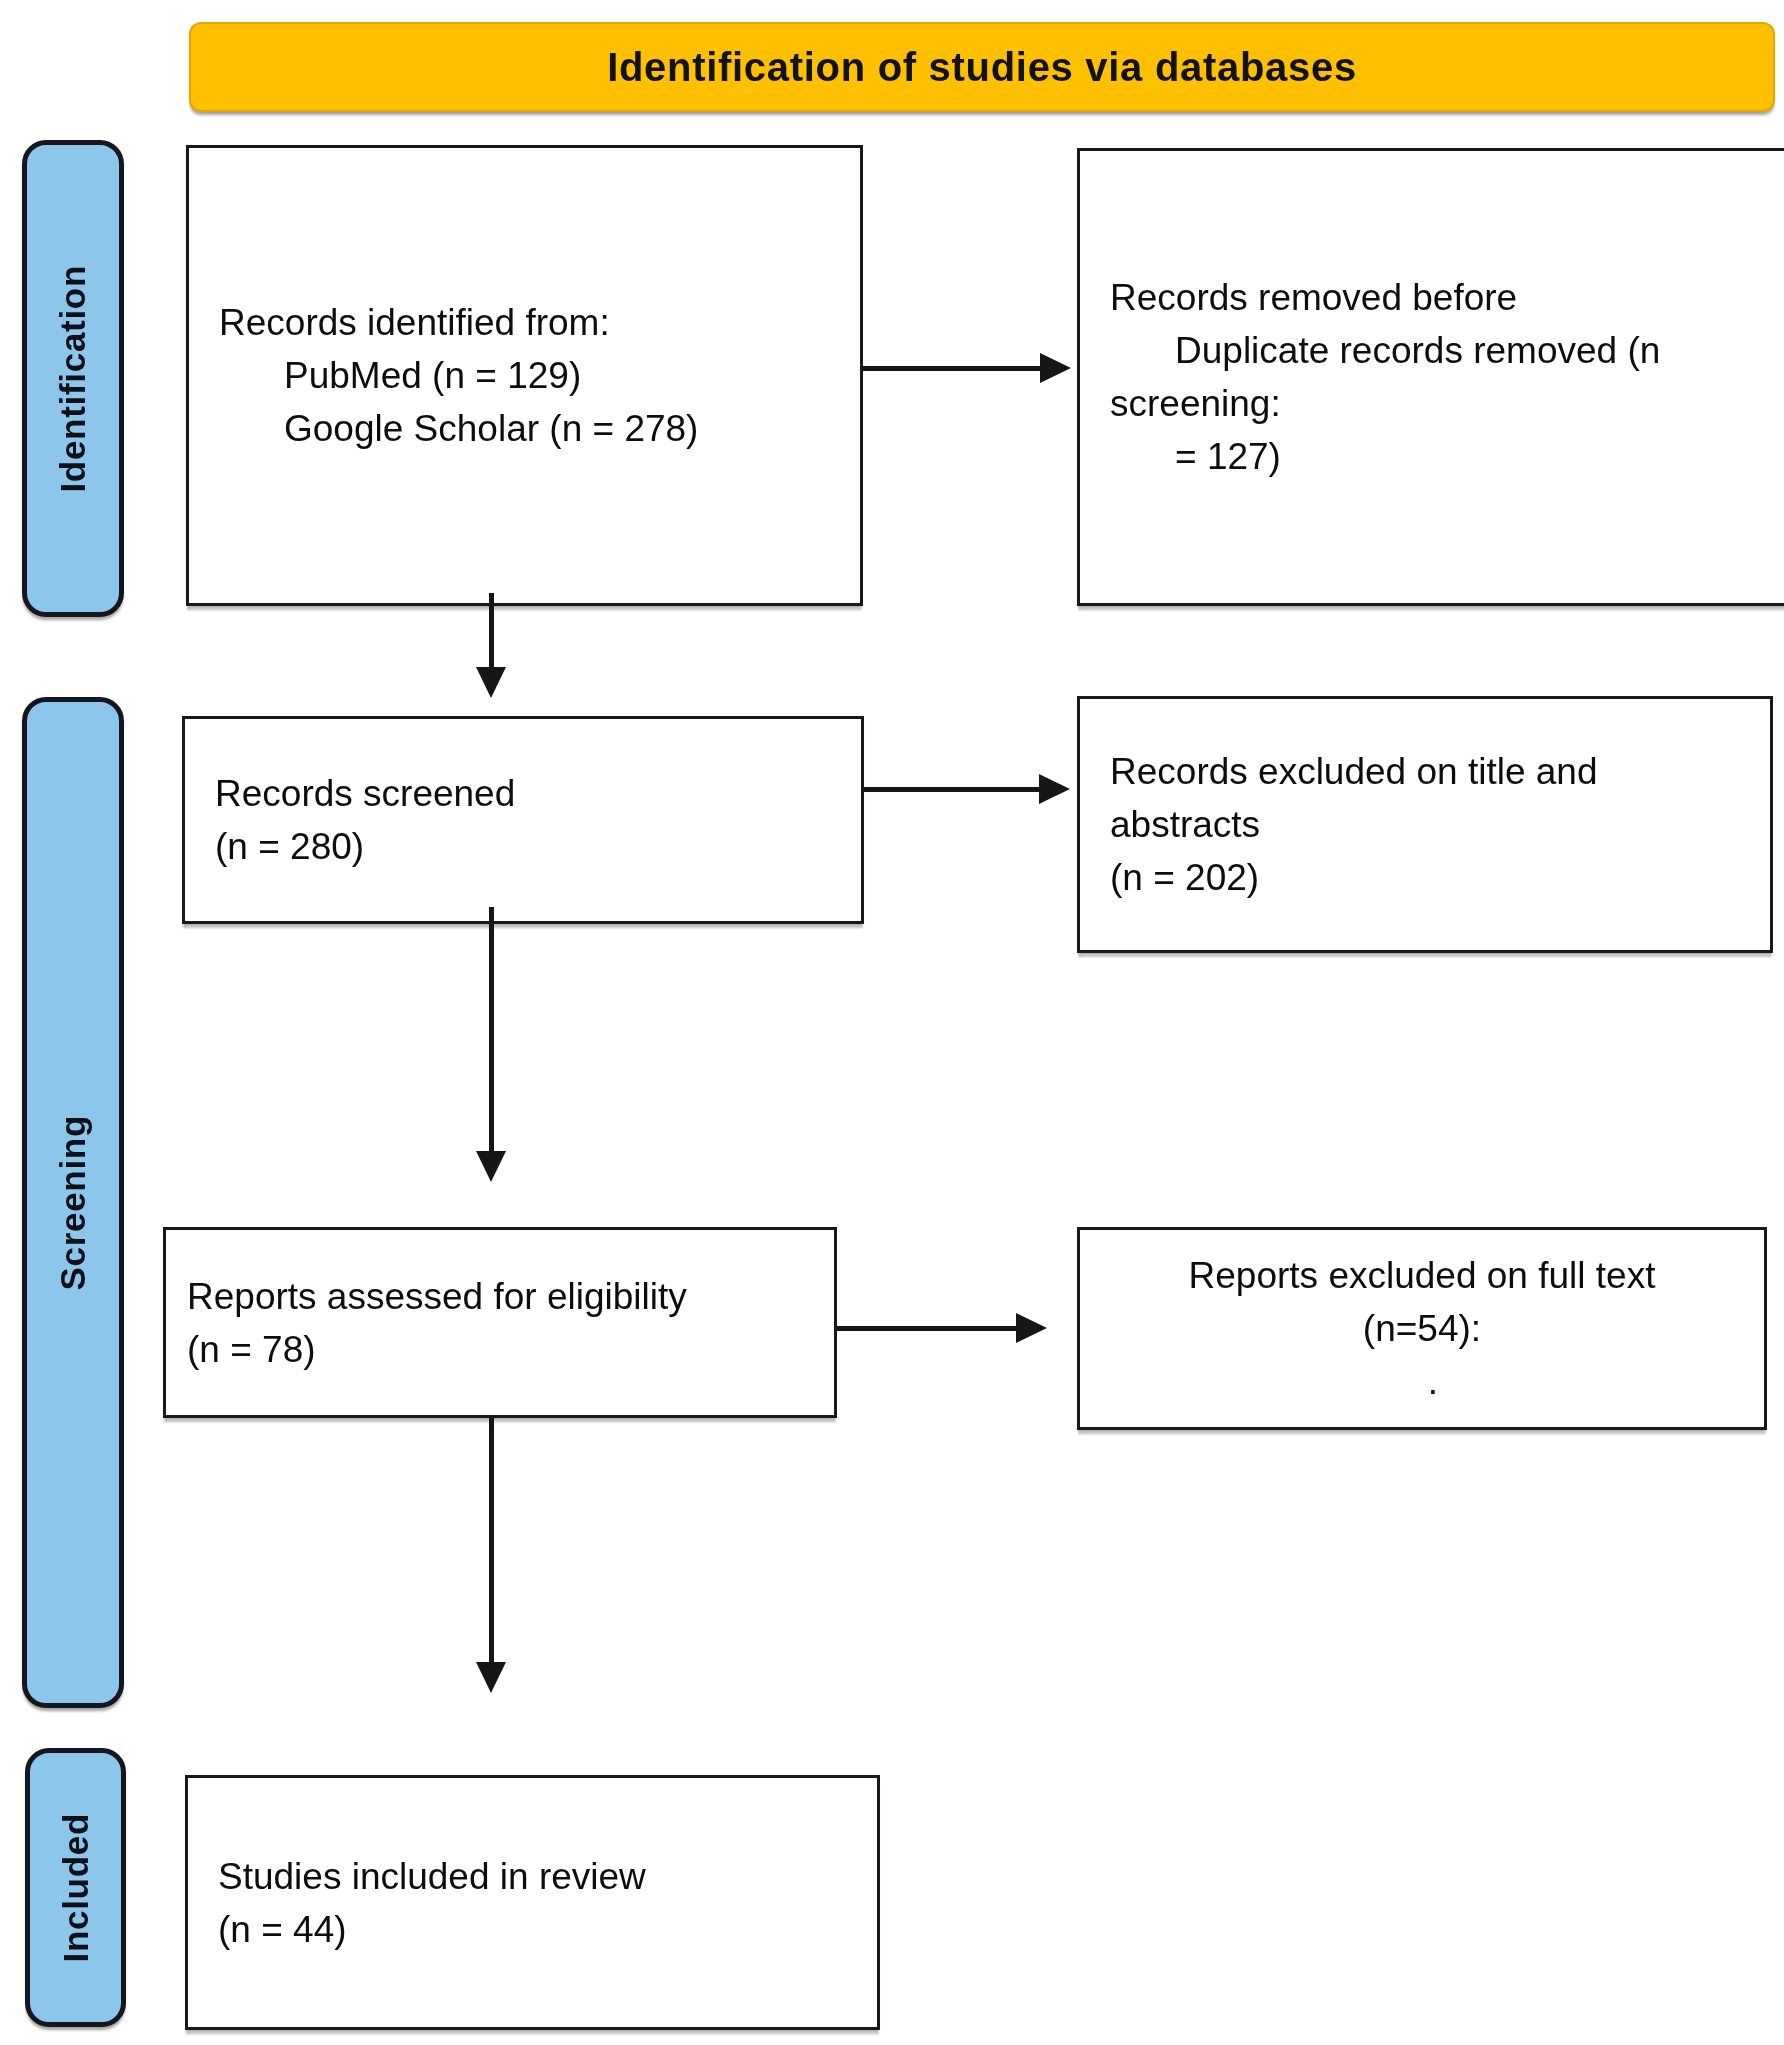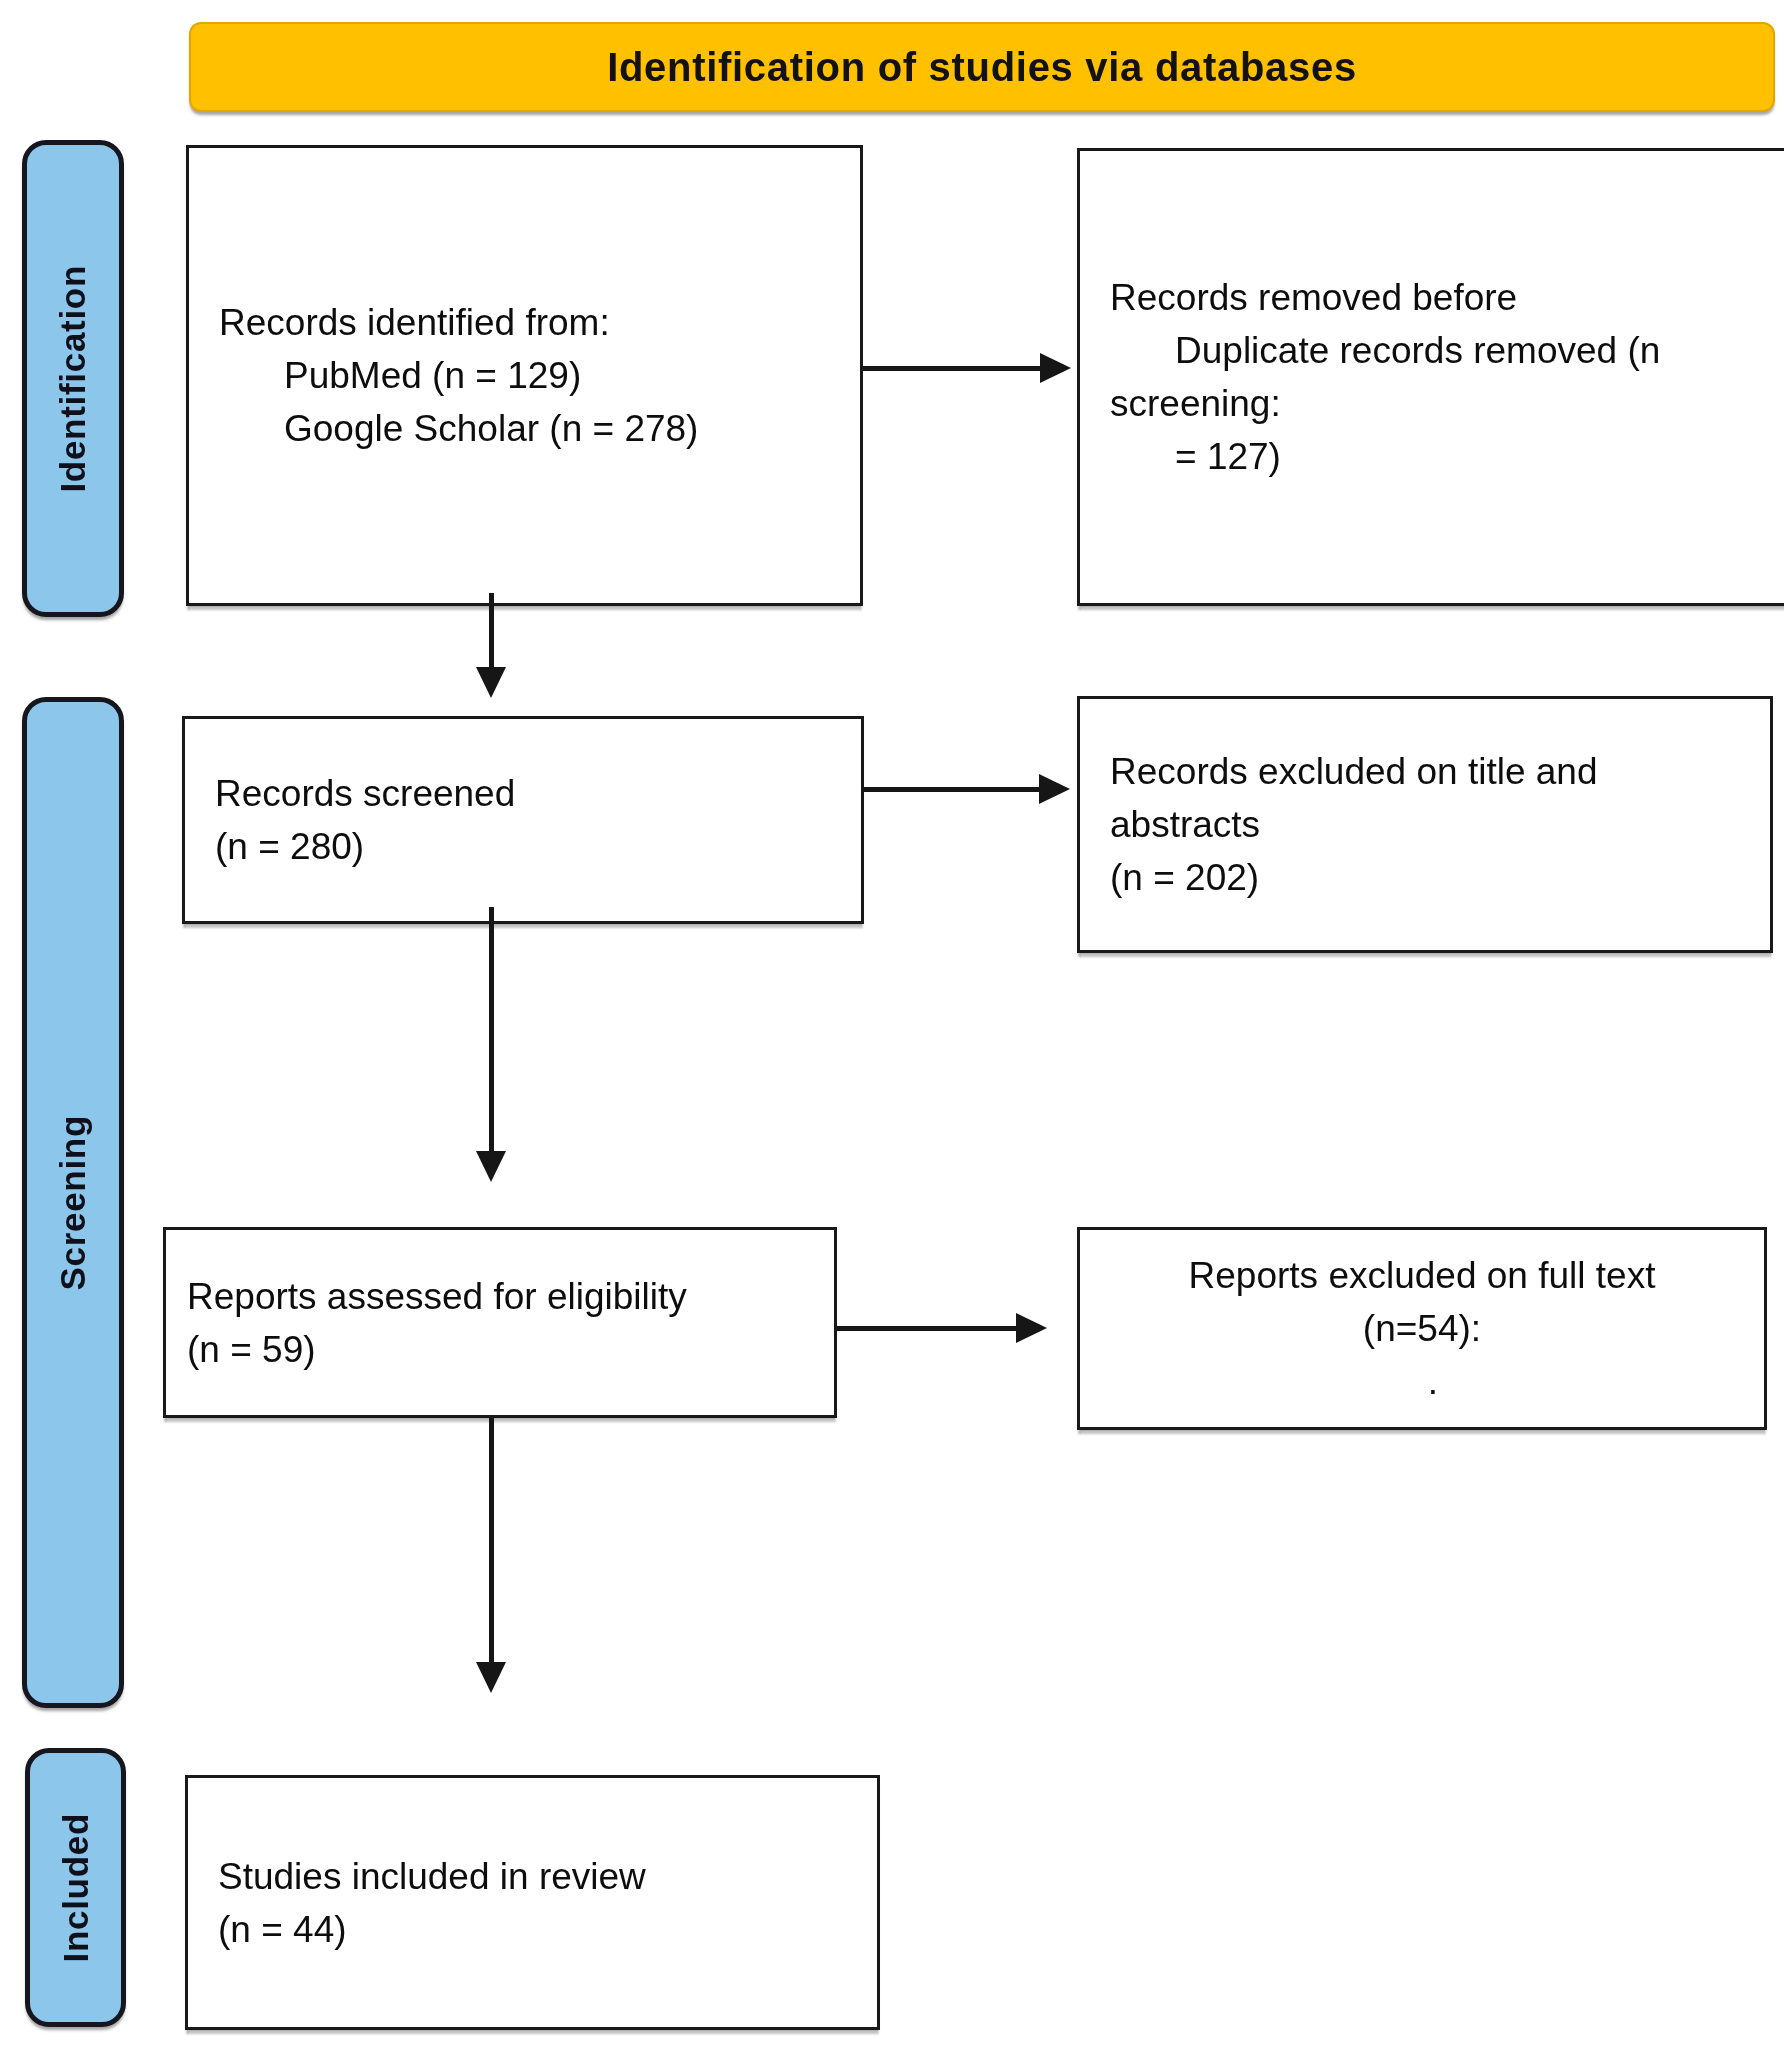--- a/index.html
+++ b/index.html
@@ -136,21 +136,21 @@
     </div>
 
   <div class="fbox b4">
       <div class="line">Records excluded on title and</div>
       <div class="line">abstracts</div>
       <div class="line">(n = 202)</div>
     </div>
 
   <div class="fbox b5">
       <div class="line">Reports assessed for eligibility</div>
-      <div class="line">(n = 59)</div>
+      <div class="line">(n = 78)</div>
     </div>
 
   <div class="fbox b6">
       <div class="line">Reports excluded on full text</div>
       <div class="line">(n=54):</div>
       <div class="line" style="padding-left: 22px;">.</div>
     </div>
 
   <div class="fbox b7">
       <div class="line">Studies included in review</div>

